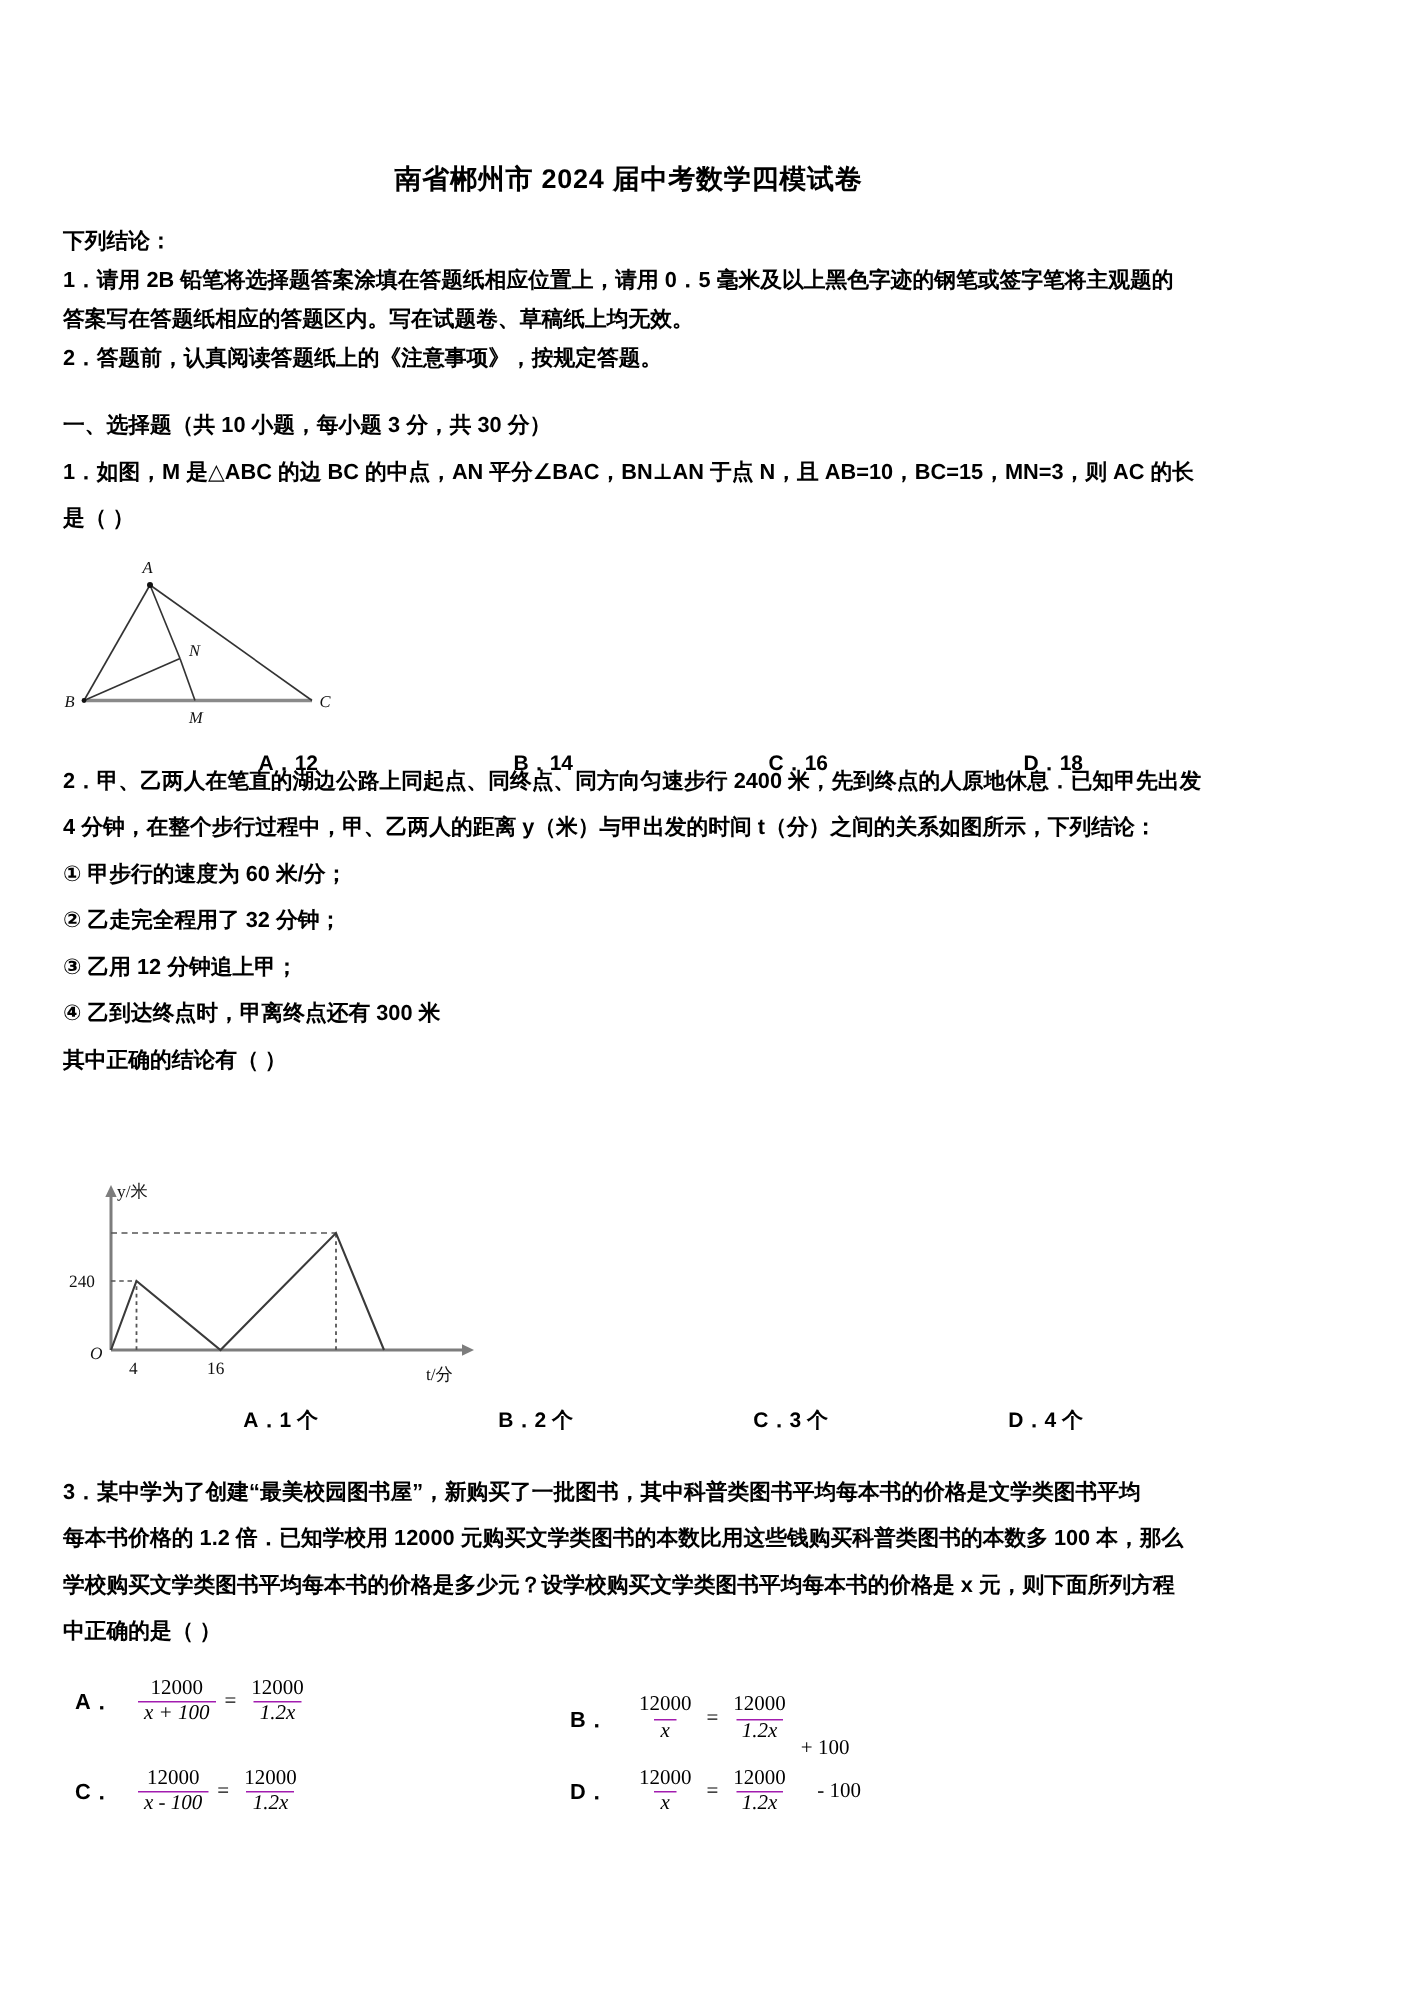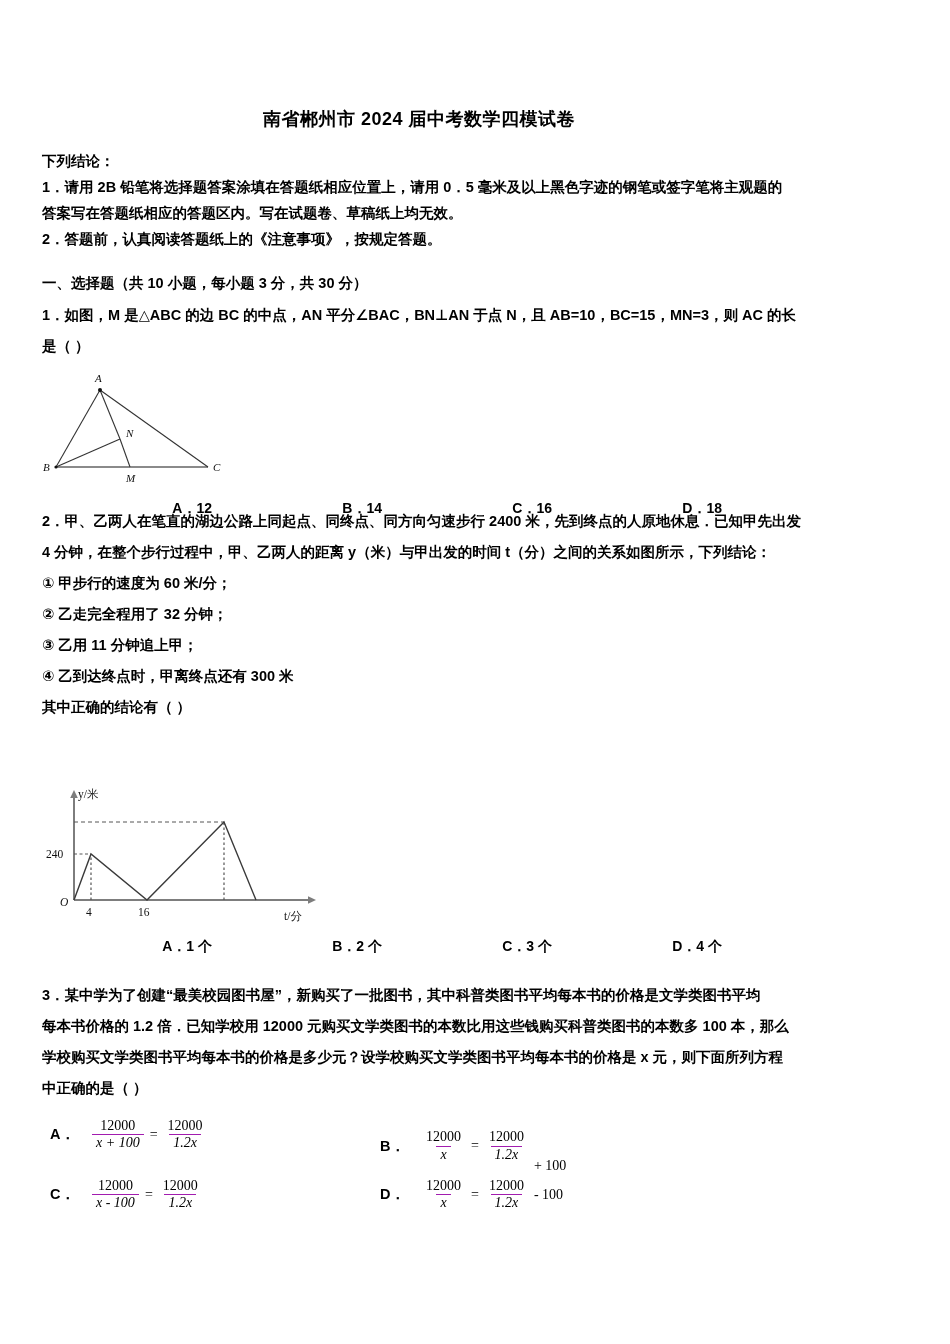--- a/index.html
+++ b/index.html
@@ -140,21 +140,21 @@
     <div class="opt">
       <span>D．</span><span>18</span>
     </div>
   </div>
 
   <div id="q2-stem" class="qtext">
     <div>2．甲、乙两人在笔直的湖边公路上同起点、同终点、同方向匀速步行 2400 米，先到终点的人原地休息．已知甲先出发</div>
     <div>4 分钟，在整个步行过程中，甲、乙两人的距离 y（米）与甲出发的时间 t（分）之间的关系如图所示，下列结论：</div>
     <div>① 甲步行的速度为 60 米/分；</div>
     <div>② 乙走完全程用了 32 分钟；</div>
-    <div>③ 乙用 11 分钟追上甲；</div>
+    <div>③ 乙用 12 分钟追上甲；</div>
     <div>④ 乙到达终点时，甲离终点还有 300 米</div>
     <div>其中正确的结论有（      ）</div>
   </div>
 
   <div id="q2-figure">
     <svg width="300" height="145" viewBox="0 0 300 145">
 
       <line x1="28" y1="118" x2="262" y2="118" stroke="#7d7d7d" stroke-width="2"></line>
       <polygon points="262,114.2 270,118 262,121.8" fill="#7d7d7d"></polygon>
       <line x1="28" y1="118" x2="28" y2="16" stroke="#7d7d7d" stroke-width="2"></line>
@@ -253,19 +253,19 @@
       <span class="eqn">
         <span class="frac">
           <span class="num">12000</span>
           <span class="den ital">x</span>
         </span>
         <span class="op">=</span>
         <span class="frac">
           <span class="num">12000</span>
           <span class="den ital">1.2x</span>
         </span>
-        <span style="margin-left:3px;text-align:right;">- 100</span>
+        <span style="margin-left:14px;text-align:right;">- 100</span>
       </span>
     </div>
 
   </div>
 
 </div>
 
 </body></html>

